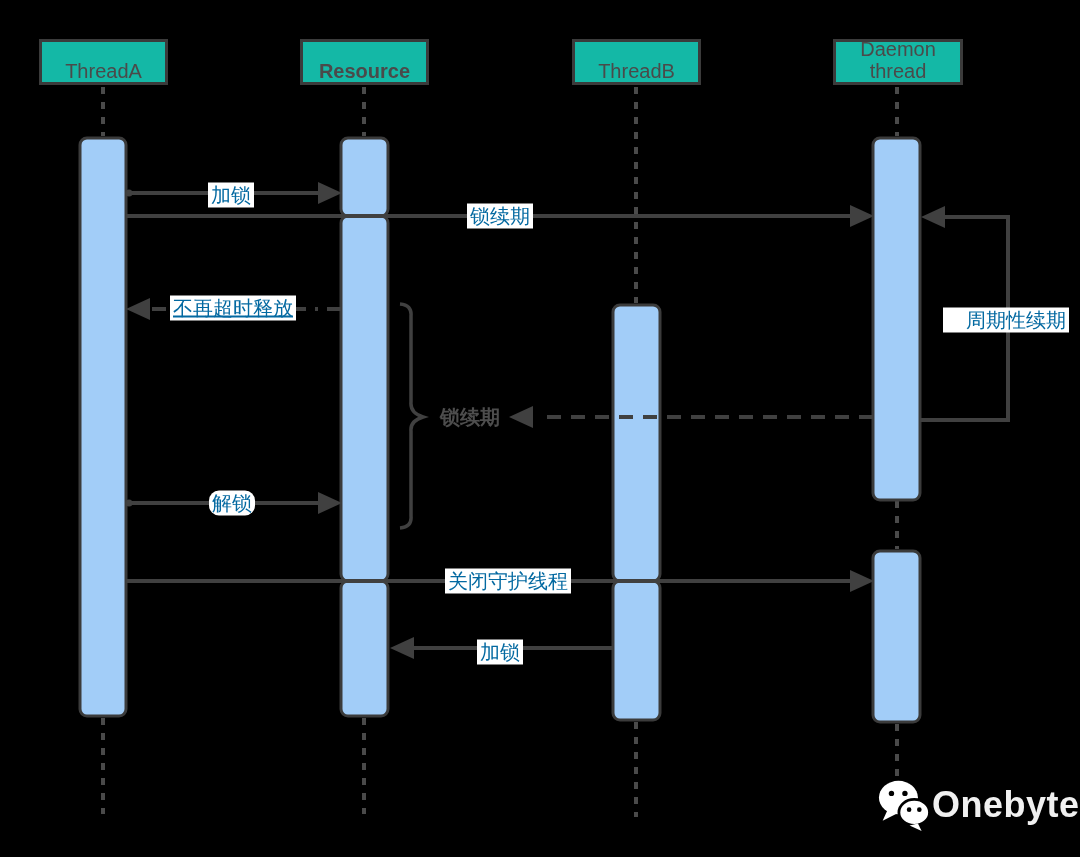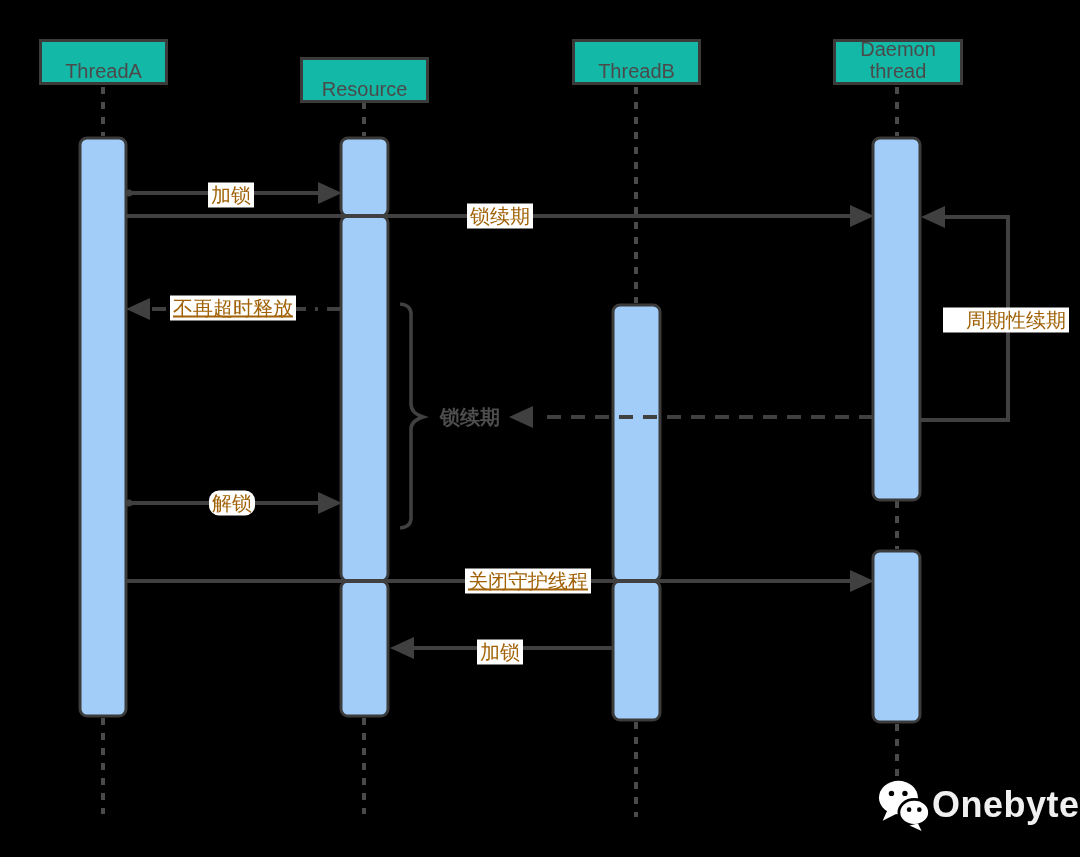--- a/index.html
+++ b/index.html
@@ -9,21 +9,21 @@
   }
   .stage svg.overlay{position:absolute;left:0;top:0;}
   .actor{
     position:absolute; box-sizing:border-box; height:46px;
     background:#14b8a6; border:3px solid #3b3b3b;
     color:#4a4a4a; font-size:20px; line-height:1.1;
     display:flex; align-items:flex-end; justify-content:center; text-align:center;
   }
   .msg-label{
     position:absolute; transform:translate(-50%,-50%);
-    background:#ffffff; color:#a16207; font-size:20px; line-height:1.15;
+    background:#ffffff; color:#0369a1; font-size:20px; line-height:1.15;
     padding:1px 3px; white-space:nowrap;
   }
   .msg-label.dark{
     background:transparent; color:#4d4d4d; font-weight:700;
   }
   .watermark{
     position:absolute; left:876px; top:779px;
     display:flex; align-items:center;
   }
   .watermark .brand{
@@ -103,37 +103,37 @@
 
     <g>
       <line x1="613" y1="648" x2="410" y2="648" stroke="#404040" stroke-width="4"></line>
       <polygon points="390,648 414,637 414,659" fill="#404040"></polygon>
     </g>
   </svg>
 
   <div class="actor" style="left:39px;top:39px;width:129px;">
     <span>ThreadA</span>
   </div>
-  <div class="actor" style="left:300px;top:57px;width:129px;">
+  <div class="actor" style="left:300px;top:39px;width:129px;font-weight:bold;">
     <span>Resource</span>
   </div>
   <div class="actor" style="left:833px;top:39px;width:130px;">
     <span style="width:90px;">Daemon thread</span>
   </div>
   <div class="actor" style="left:572px;top:39px;width:129px;">
     <span>ThreadB</span>
   </div>
 
   <div class="msg-label" style="left:231px;top:195px;">加锁</div>
   <div class="msg-label" style="left:500px;top:216px;">锁续期</div>
   <div class="msg-label" style="left:233px;top:308px;text-decoration:underline;">不再超时释放</div>
   <div class="msg-label dark" style="left:470px;top:417px;">锁续期</div>
   <div class="msg-label" style="left:232px;top:503px;border-radius:10px;">解锁</div>
   <div class="msg-label" style="left:1006px;top:320px;padding-left:23px;">周期性续期</div>
-  <div class="msg-label" style="left:528px;top:581px;text-decoration:underline;">关闭守护线程</div>
+  <div class="msg-label" style="left:508px;top:581px;">关闭守护线程</div>
   <div class="msg-label" style="left:500px;top:652px;">加锁</div>
 
   <div class="watermark">
     <svg width="56" height="52" viewBox="0 0 60 56">
       <ellipse cx="24" cy="20" rx="21" ry="18" fill="#ffffff"></ellipse>
       <polygon points="12,34 7,45 23,37" fill="#ffffff"></polygon>
       <circle cx="16.5" cy="15.5" r="2.9" fill="#000000"></circle>
       <circle cx="31" cy="15.5" r="2.9" fill="#000000"></circle>
       <ellipse cx="41" cy="36" rx="16.5" ry="14" fill="#ffffff" stroke="#000000" stroke-width="3"></ellipse>
       <polygon points="45,48 49,56 36,50" fill="#ffffff"></polygon>

